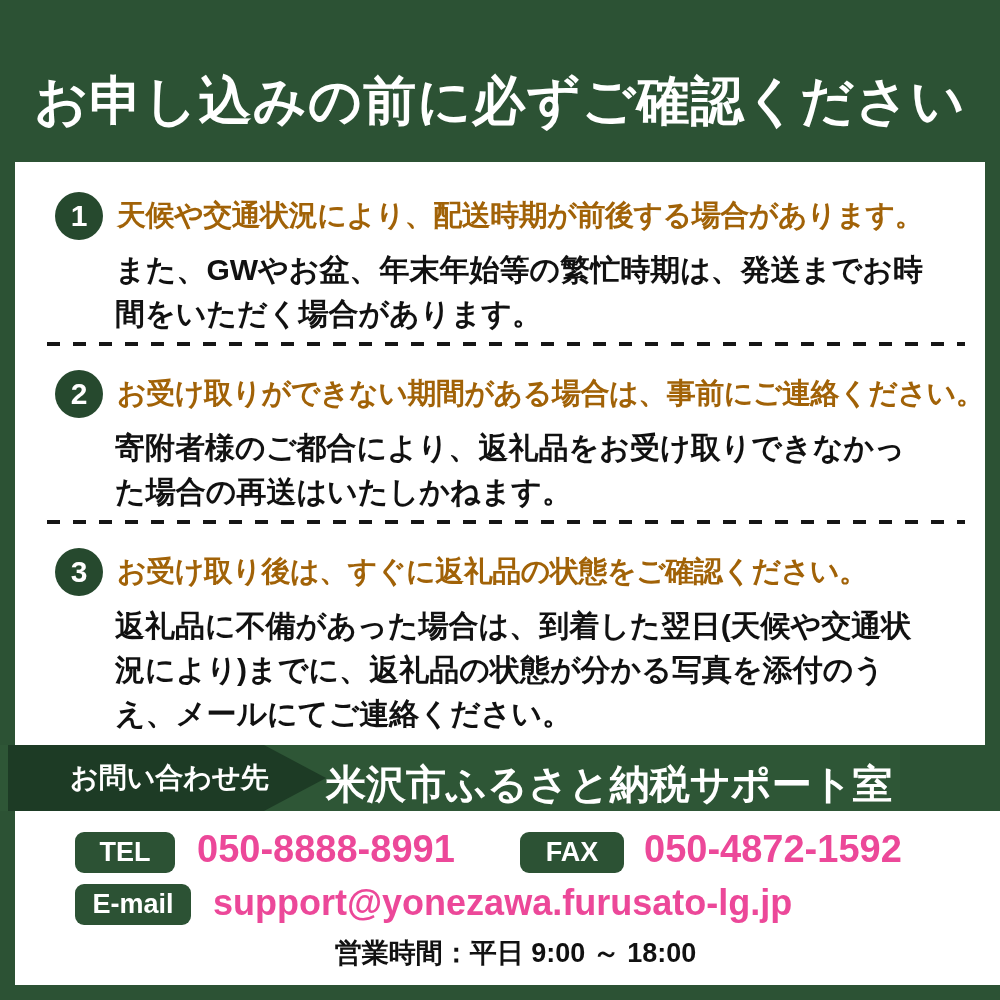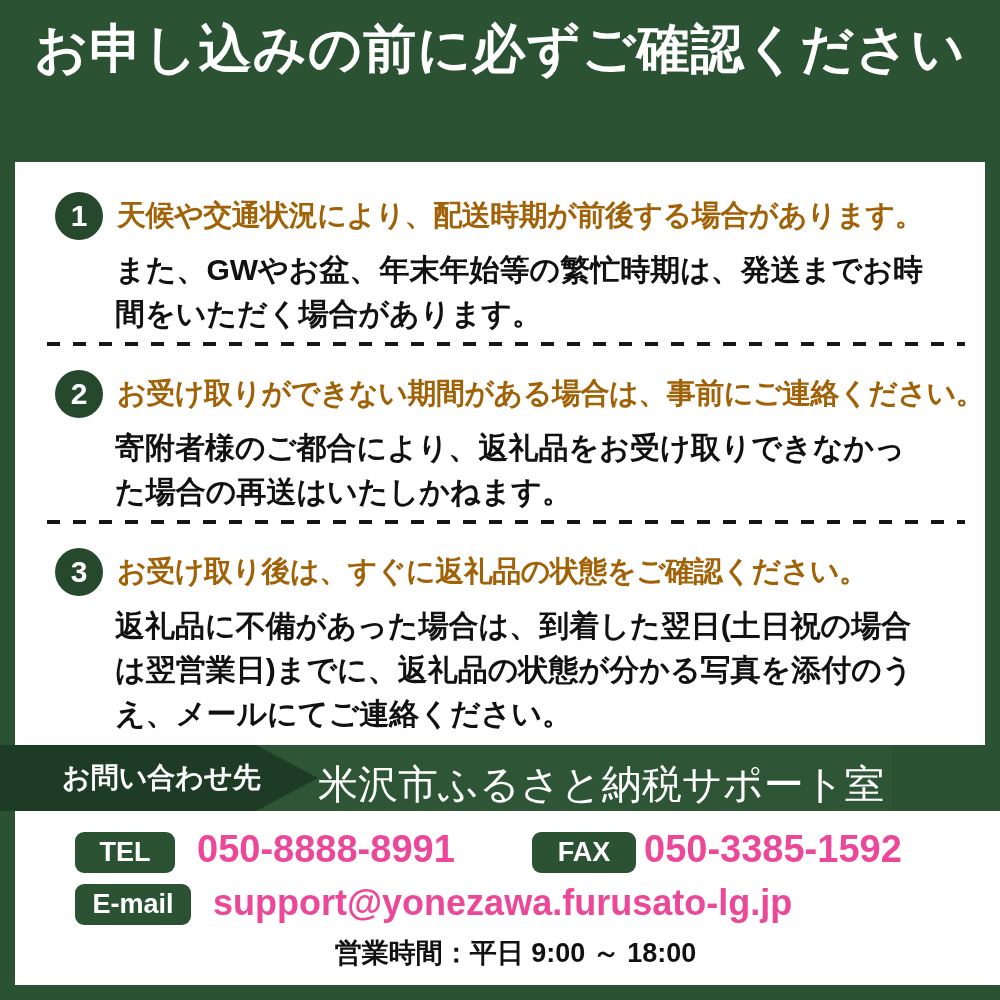--- a/index.html
+++ b/index.html
@@ -3,21 +3,21 @@
 <meta charset="utf-8">
 <style>
   html,body{margin:0;padding:0;}
   .page{
     position:relative;width:1000px;height:1000px;overflow:hidden;
     background:#2c5234;
     font-family:"Liberation Sans","DejaVu Sans",sans-serif;
   }
   
   .page-header{
-    height:190px;display:flex;align-items:flex-start;justify-content:center;
+    height:190px;display:flex;align-items:center;justify-content:center;
     padding-top:14px;box-sizing:border-box;
   }
   .page-title{
     color:#ffffff;font-size:53px;font-weight:bold;letter-spacing:1px;white-space:nowrap;
   }
   
   .notice-box{
     position:absolute;left:15px;top:162px;width:970px;height:583px;
     background:#ffffff;box-sizing:border-box;padding:30px 28px 0 40px;overflow:hidden;
   }
@@ -35,43 +35,43 @@
     margin:8px 0 0 60px;max-width:810px;
     font-size:30px;font-weight:600;color:#111111;line-height:44px;
   }
   .dash-sep{
     height:4px;margin:6px -8px 24px -8px;
     background:repeating-linear-gradient(90deg,#161616 0 13px,transparent 13px 26px);
   }
   
   .contact-band{
     position:absolute;left:0;top:745px;width:892px;height:66px;
-    background:#2e5636;display:flex;align-items:center;
+    background:#2e5636;display:flex;align-items:center;padding-left:8px;
   }
   .contact-label{
     position:relative;height:100%;width:318px;flex:0 0 318px;
     background:#1d3b25;color:#ffffff;
     display:flex;align-items:center;padding-left:62px;box-sizing:border-box;
     font-size:28px;font-weight:bold;
     clip-path:polygon(0 0,256px 0,318px 50%,256px 100%,0 100%);
   }
   .contact-name{
-    flex:1;text-align:center;color:#ffffff;font-size:40px;font-weight:normal;
+    flex:1;text-align:center;color:#ffffff;font-size:40px;font-weight:bold;
     padding-right:70px;white-space:nowrap;margin-top:12px;
   }
   
   .bottom-box{
     position:absolute;left:15px;top:811px;width:989px;height:174px;background:#ffffff;
   }
   .badge{
     position:absolute;background:#2c5234;color:#ffffff;border-radius:9px;
     font-size:27px;font-weight:bold;display:flex;align-items:center;justify-content:center;
   }
   .badge-tel{left:60px;top:21px;width:100px;height:41px;}
-  .badge-fax{left:505px;top:21px;width:104px;height:41px;margin-left:12px;}
+  .badge-fax{left:505px;top:21px;width:104px;height:41px;}
   .badge-email{left:60px;top:73px;width:116px;height:41px;text-align:right;}
   .contact-value{position:absolute;color:#ec4899;font-weight:bold;white-space:nowrap;}
   .tel-number{left:182px;top:17px;font-size:38px;}
   .fax-number{left:629px;top:17px;font-size:38px;}
   .email-text{left:198px;top:71px;font-size:36px;}
   .hours{
     position:absolute;left:0;right:0;top:124px;text-align:center;
     font-size:27px;font-weight:600;color:#111111;padding-left:12px;
   }
 </style>
@@ -104,38 +104,38 @@
       <div class="item-body">寄附者様のご都合により、返礼品をお受け取りできなかった場合の再送はいたしかねます。</div>
     </div>
 
     <div class="dash-sep"></div>
 
     <div class="item">
       <div class="item-header">
         <span class="num-badge">3</span>
         <span class="item-title">お受け取り後は、すぐに返礼品の状態をご確認ください。</span>
       </div>
-      <div class="item-body">返礼品に不備があった場合は、到着した翌日(土日祝の場合は翌営業日)までに、返礼品の状態が分かる写真を添付のうえ、メールにてご連絡ください。</div>
+      <div class="item-body">返礼品に不備があった場合は、到着した翌日(天候や交通状況により)までに、返礼品の状態が分かる写真を添付のうえ、メールにてご連絡ください。</div>
     </div>
 
   </div>
 
   <div class="contact-band">
     <div class="contact-label">
       <span>お問い合わせ先</span>
     </div>
     <div class="contact-name">米沢市ふるさと納税サポート室</div>
   </div>
 
   <div class="bottom-box">
     <span class="badge badge-tel">TEL</span>
     <span class="contact-value tel-number">050-8888-8991</span>
 
     <span class="badge badge-fax">FAX</span>
-    <span class="contact-value fax-number">050-3385-1592</span>
+    <span class="contact-value fax-number">050-4872-1592</span>
 
     <span class="badge badge-email">E-mail</span>
     <span class="contact-value email-text">support@yonezawa.furusato-lg.jp</span>
 
     <div class="hours">営業時間：平日 9:00 ～ 18:00</div>
   </div>
 
 </div>
 
 </body></html>

